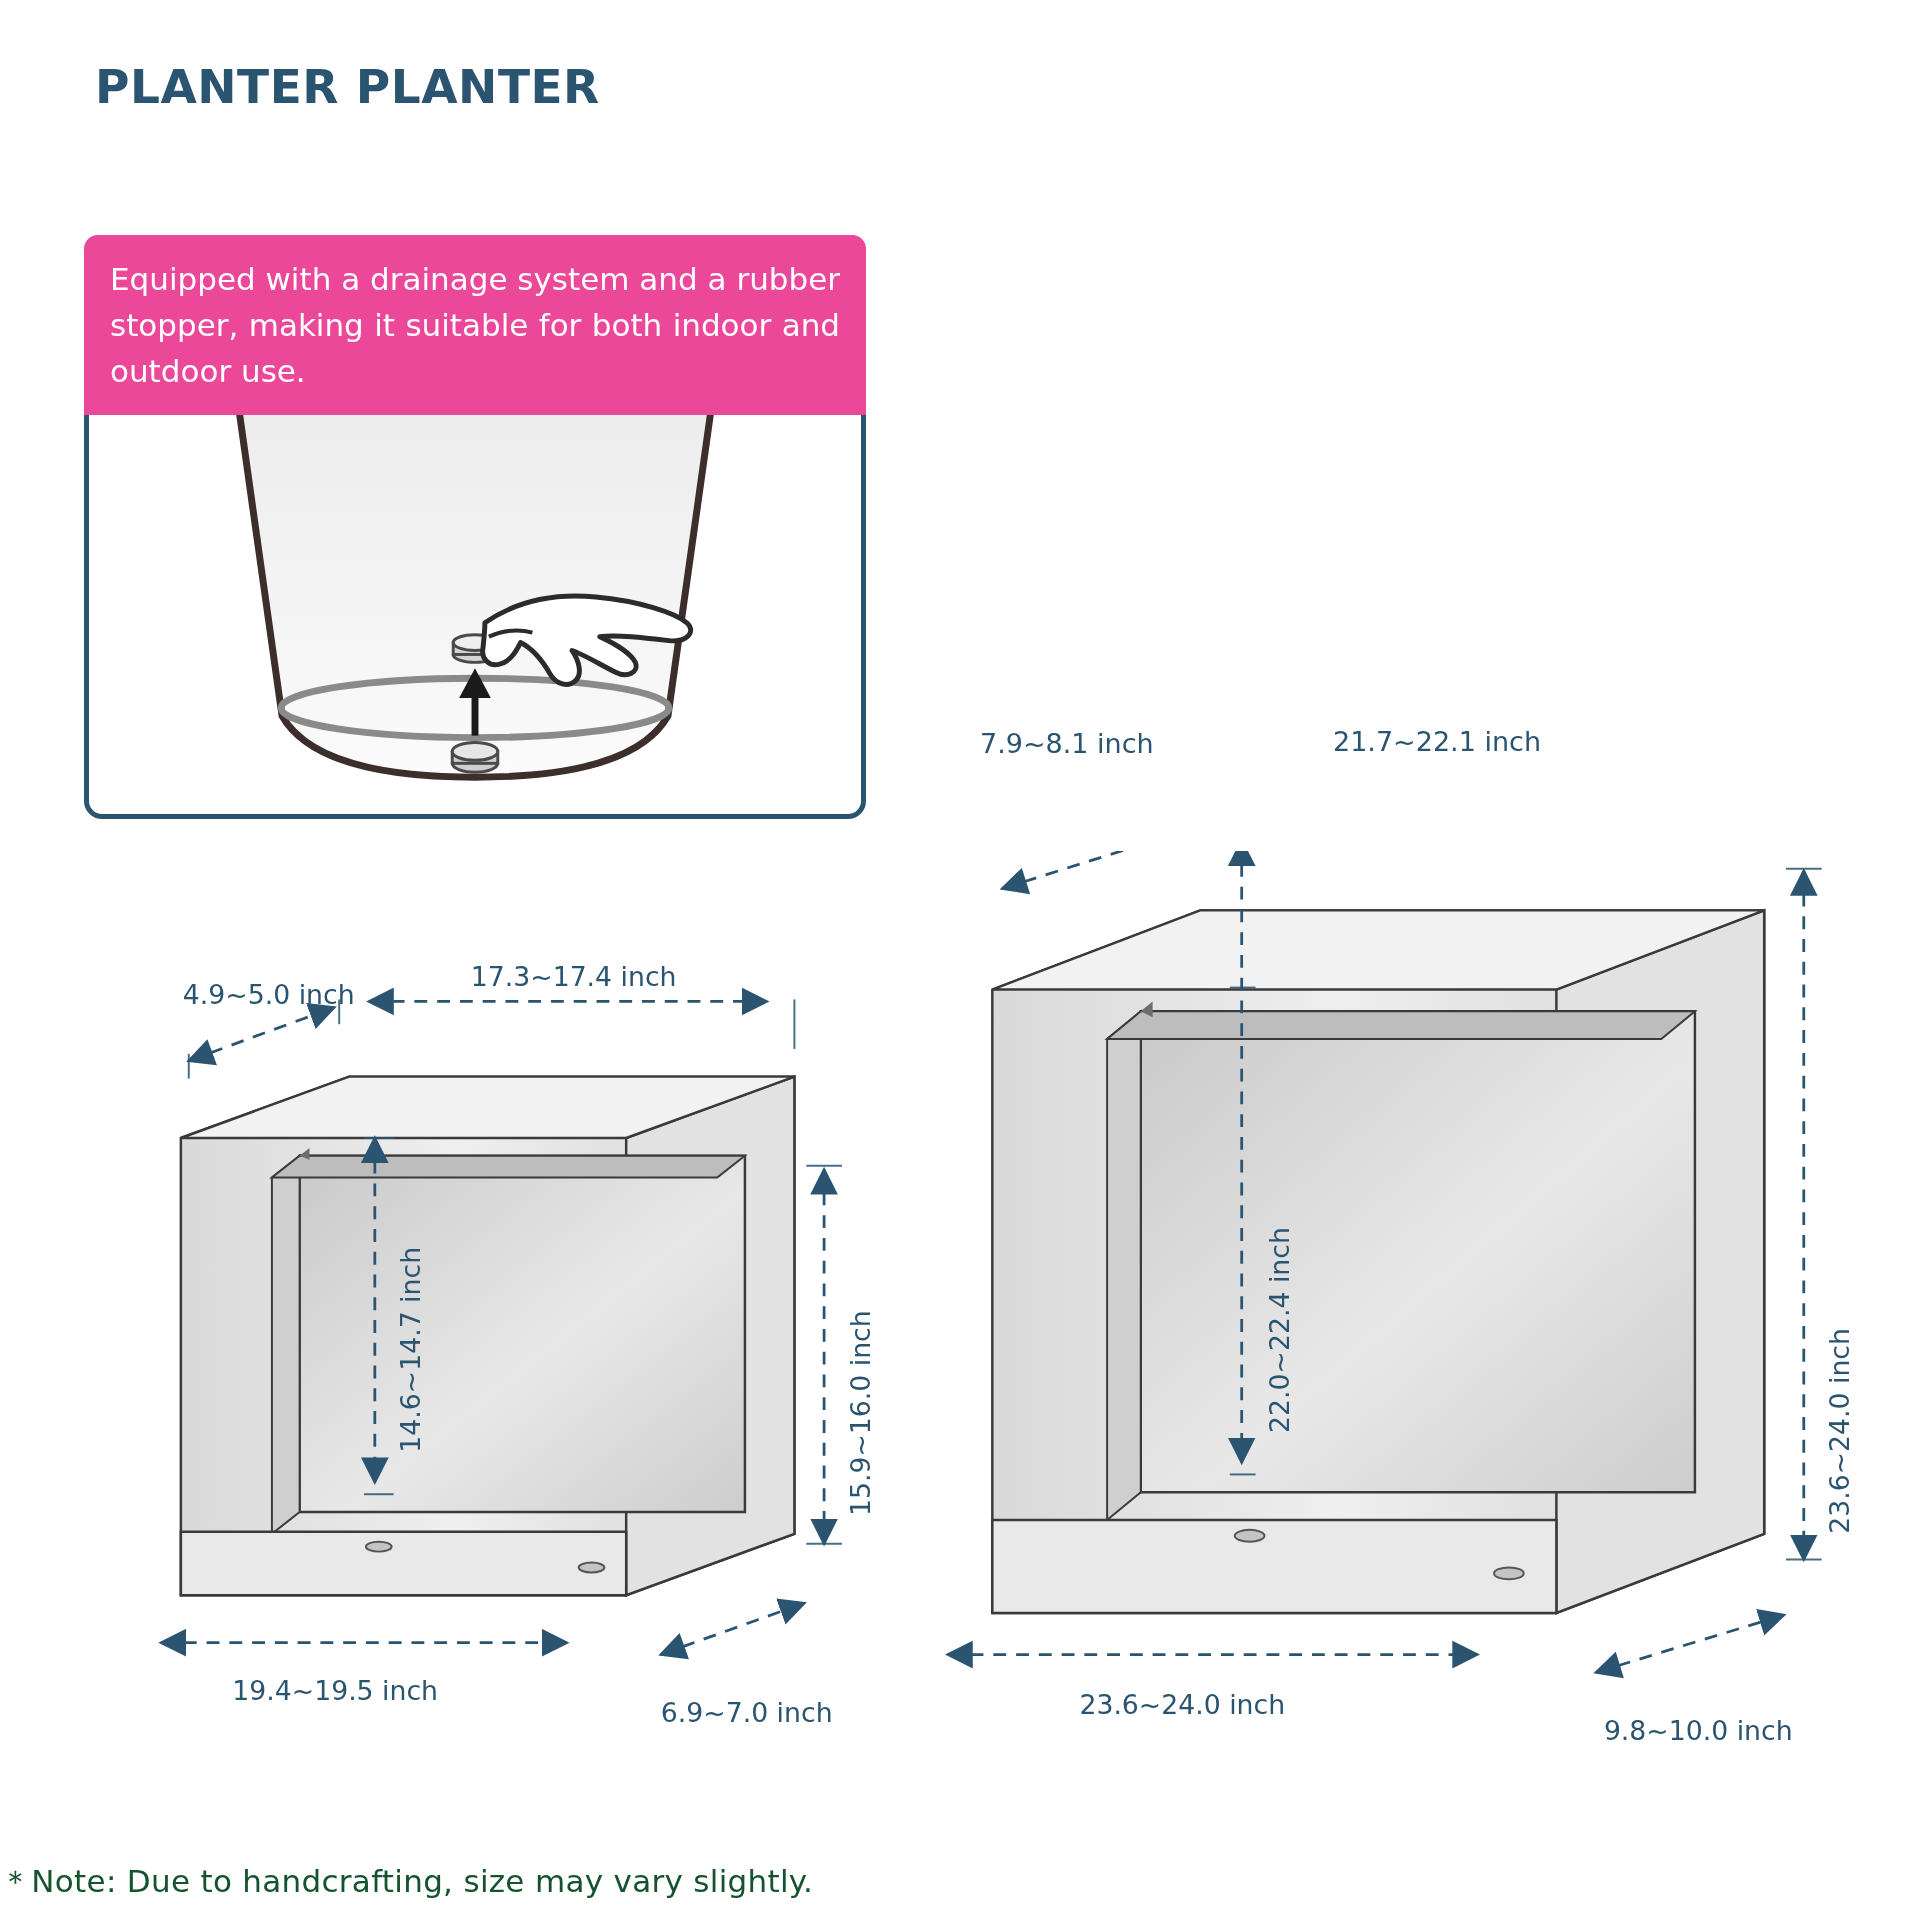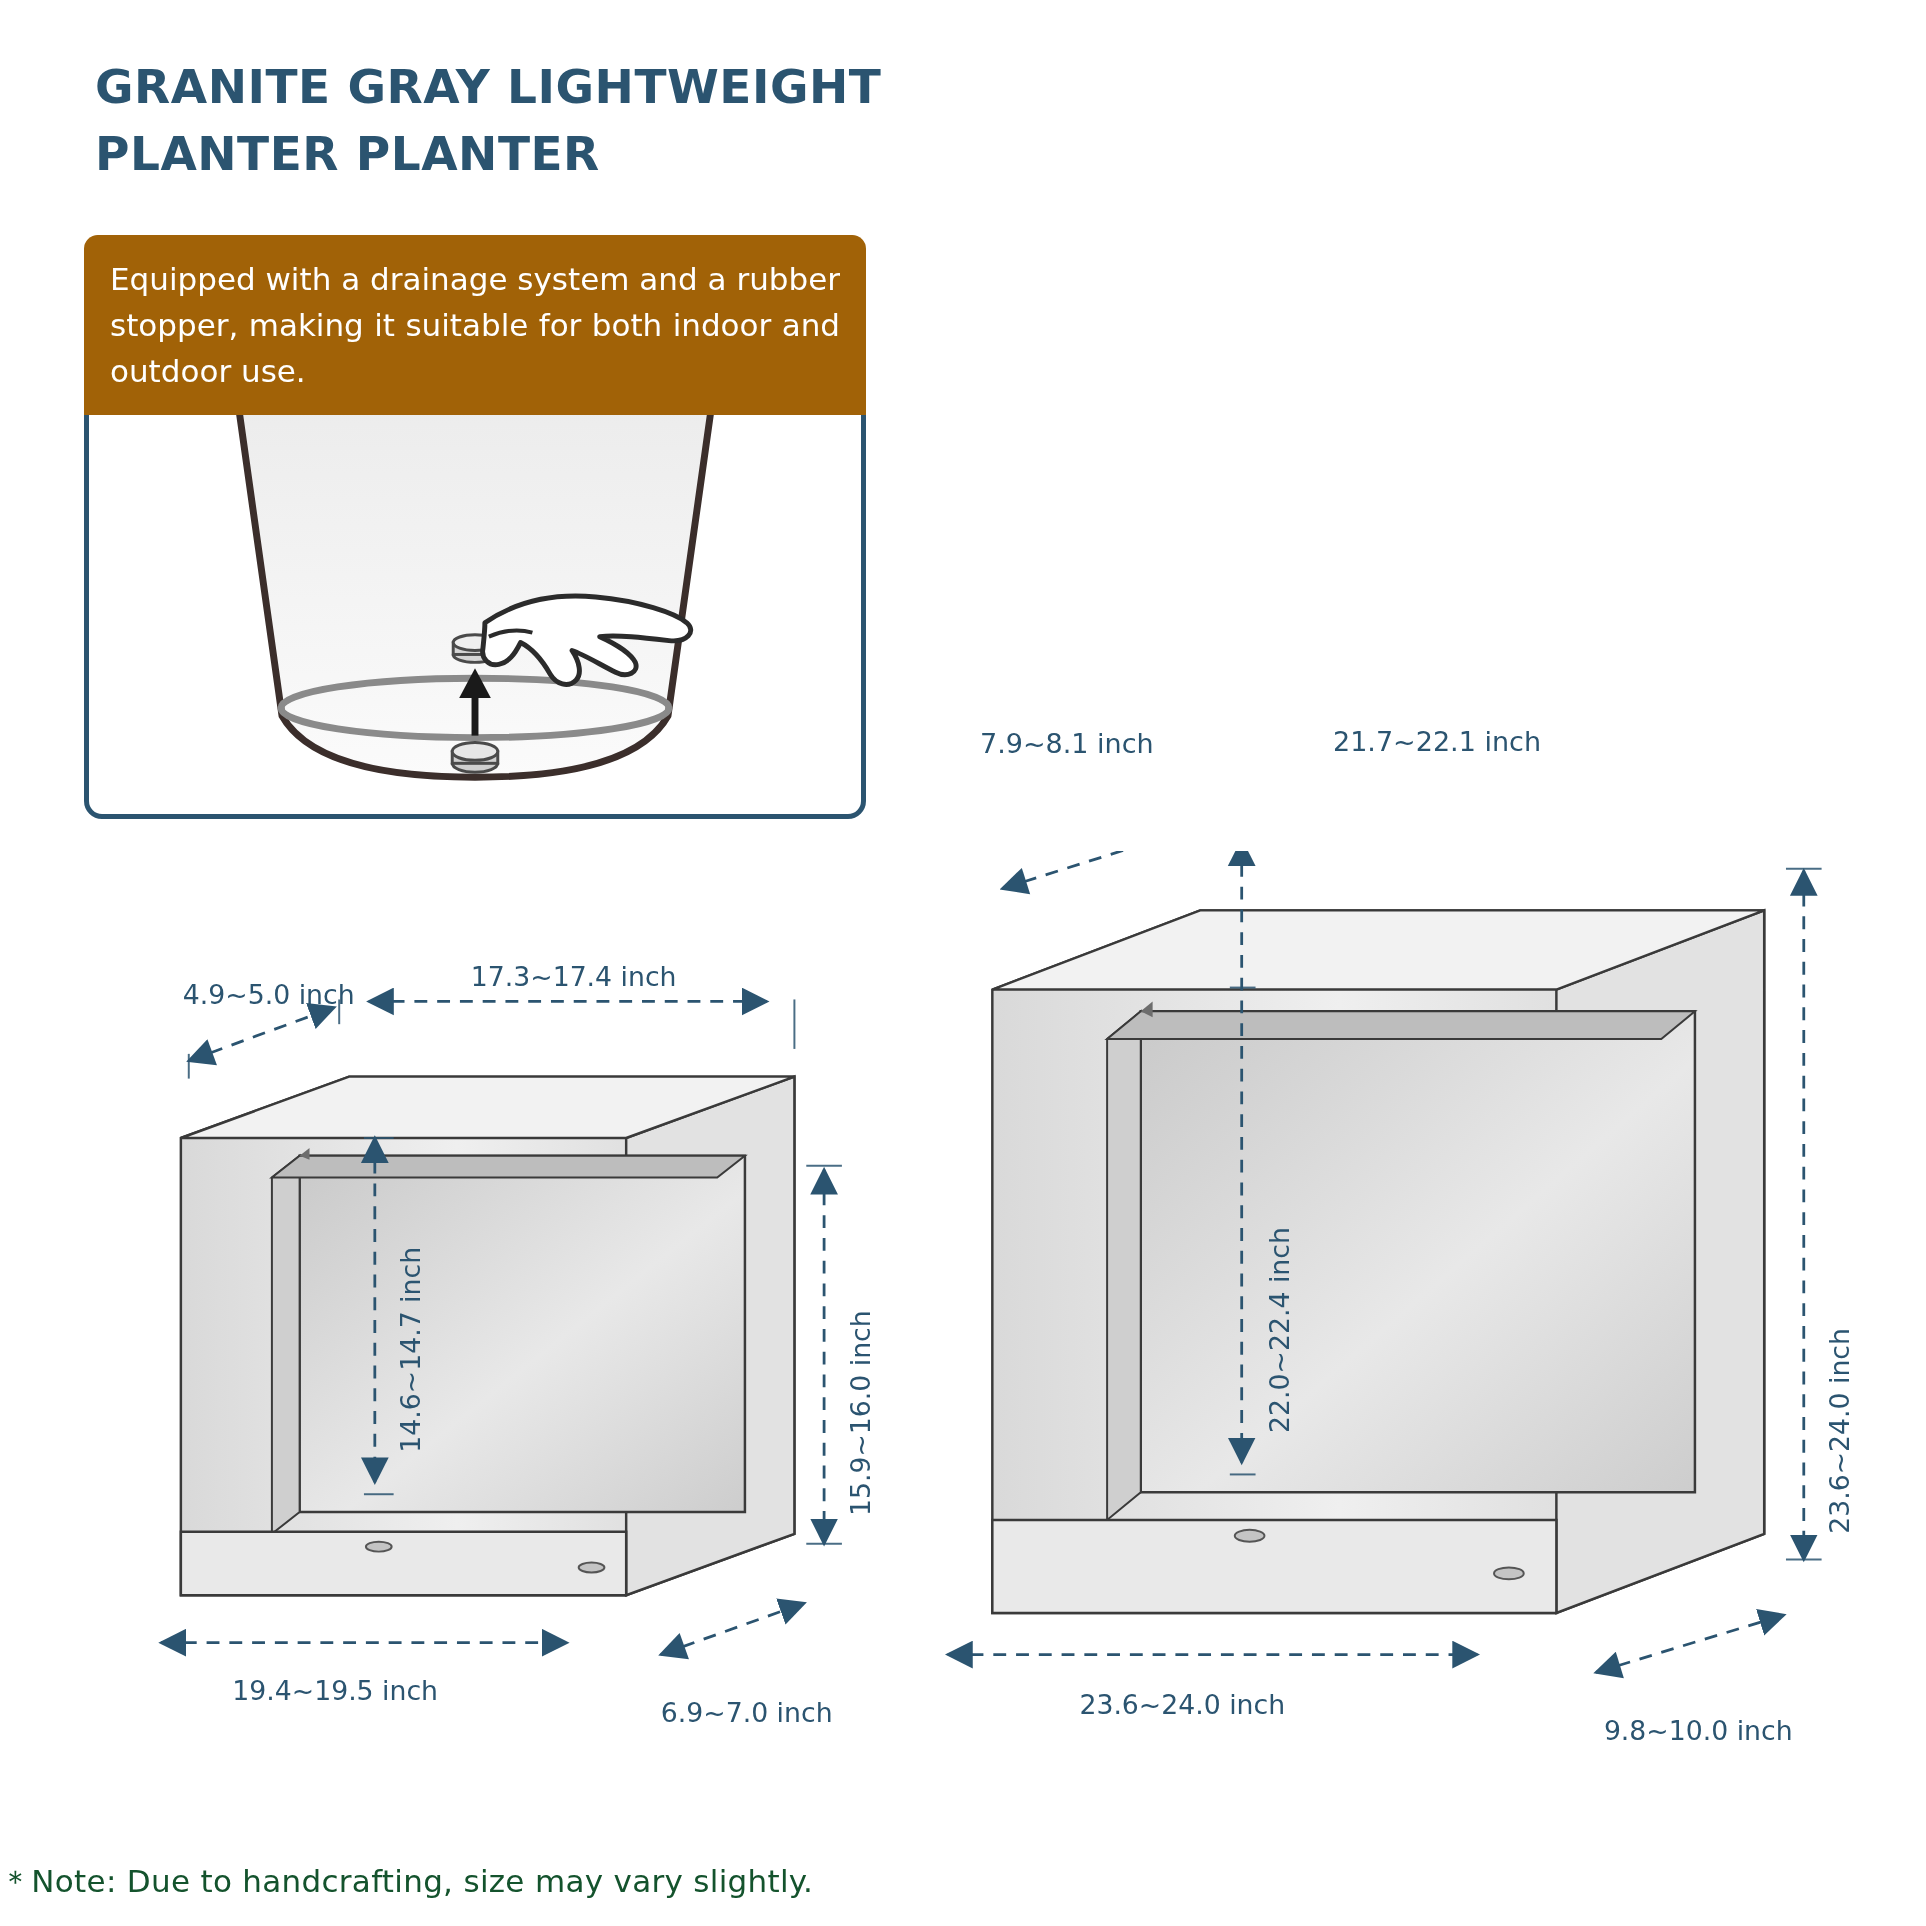--- a/index.html
+++ b/index.html
@@ -34,21 +34,21 @@
     letter-spacing: 0.5px;
   }
   .title .line2 { display: block; }
 
   
   .callout {
     position: absolute;
     left: 84px;
     top: 235px;
     width: 782px;
-    background: #a16207;
+    background: #ec4899;
     border-radius: 14px 14px 0 0;
     color: #ffffff;
     font-size: 31px;
     line-height: 1.48;
     padding: 22px 26px 20px 26px;
     box-sizing: border-box;
     text-align: justify;
   }
   .callout-wrap {
     position: absolute;
@@ -95,21 +95,20 @@
     font-family: "DejaVu Sans", sans-serif;
     fill: #2b5470;
   }
 </style>
 </head>
 <body>
 
 <div class="page">
 
   <div class="title">
-    <span>GRANITE GRAY LIGHTWEIGHT</span>
     <span class="line2">PLANTER PLANTER</span>
   </div>
 
   <div class="callout-wrap">
     <div class="callout-img">
       <svg viewBox="0 0 780 430" width="100%" height="100%" preserveAspectRatio="xMidYMid meet">
         <defs>
           <linearGradient id="potgrad" x1="0" y1="0" x2="0" y2="1">
             <stop offset="0%" stop-color="#ececec"></stop>
             <stop offset="100%" stop-color="#fbfbfb"></stop>

